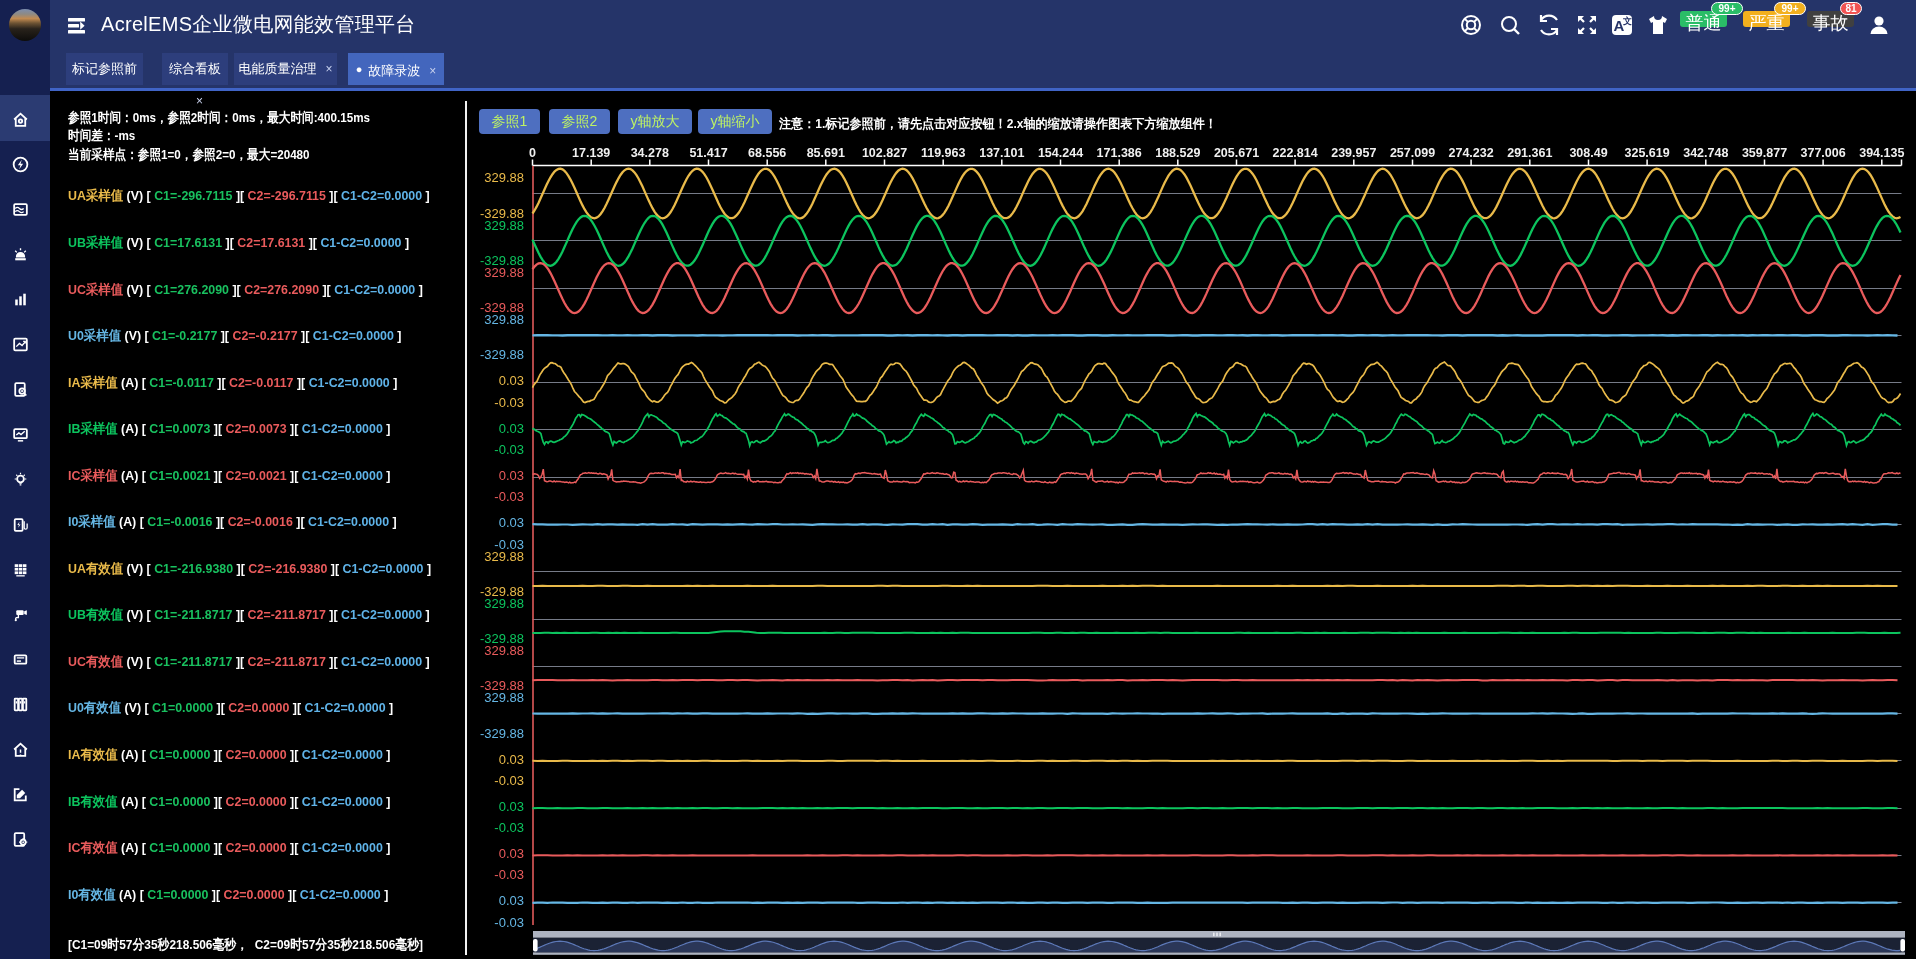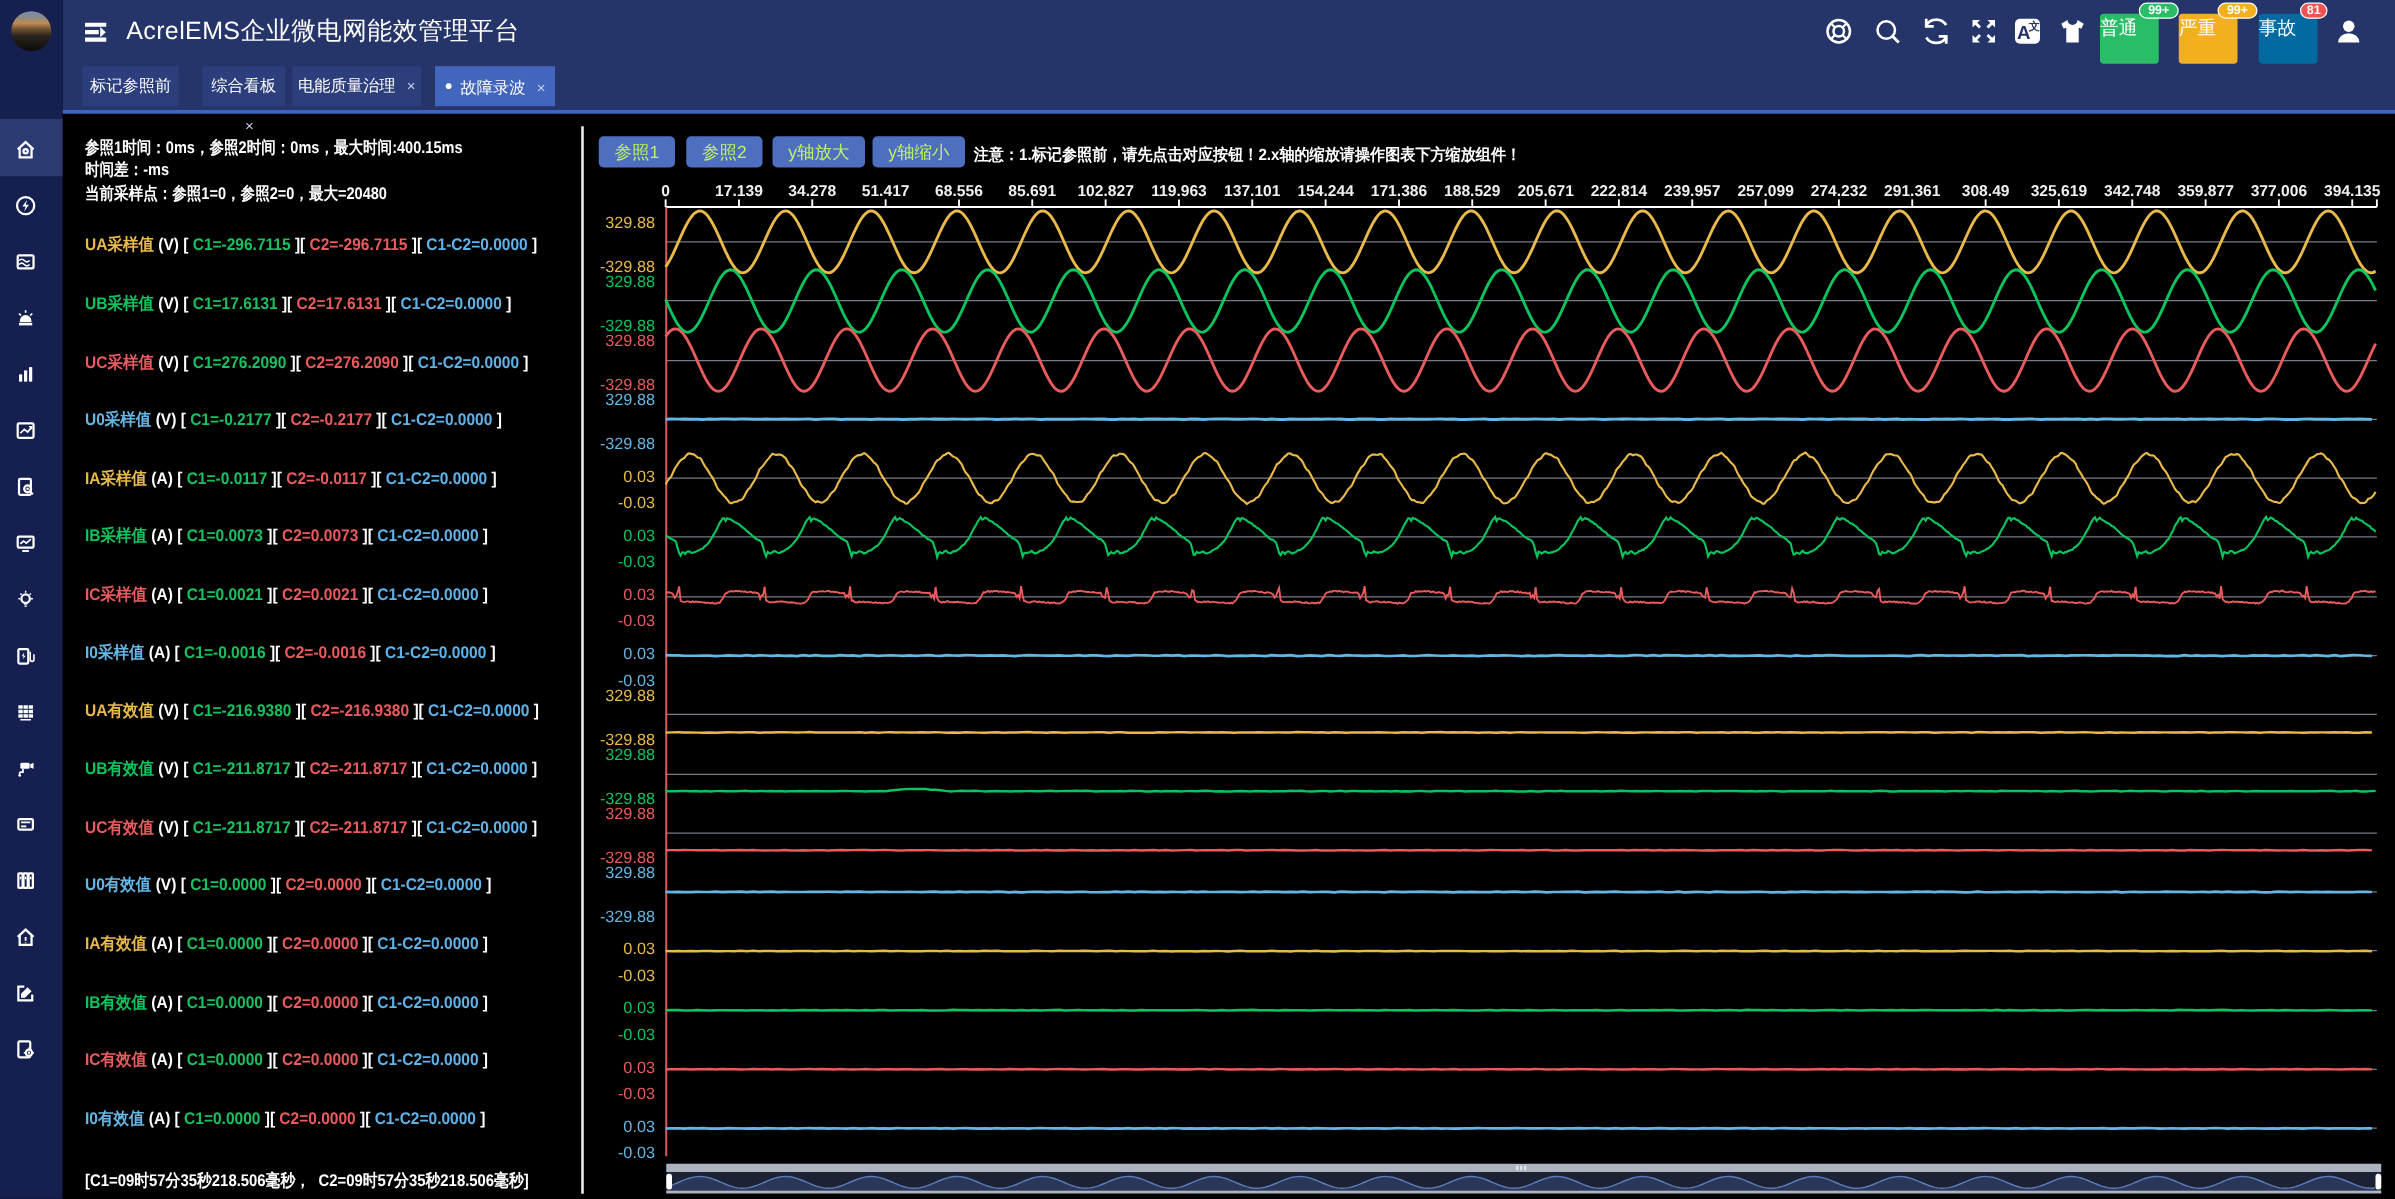--- a/index.html
+++ b/index.html
@@ -10,22 +10,22 @@
 #avatar { position:absolute; left:9px; top:9px; width:32px; height:32px; border-radius:50%;
   background: linear-gradient(180deg,#7c8dae 0%,#8e8a84 16%,#c28a50 30%,#6e5434 44%,#28221b 62%,#0d0c0a 100%); }
 #actitem { position:absolute; left:0; top:95px; width:50px; height:46px; background:#2b3b72; }
 .sic { position:absolute; left:11px; }
 #header { position:absolute; left:50px; top:0; width:1866px; height:89px; background:#253469; }
 #blueline { position:absolute; left:50px; top:88px; width:1866px; height:3px; background:#4064c6; }
 #title { position:absolute; left:101px; top:11px; font-size:20px; color:#fff; letter-spacing:0.3px; font-weight:500;}
 .tab { position:absolute; top:53px; height:32px; background:#2d3e7c; color:#fff; font-size:13px;
   line-height:32px; text-align:center; }
 .tab .x { font-size:12px; color:#c9d2ee; margin-left:9px; }
-.badge { position:absolute; top:11px; width:47px; height:40px; border-radius:3px; color:#fff;
-  font-size:15px; line-height:24px; text-align:left; }
+.badge { position:absolute; top:11px; width:47px; height:16px; border-radius:3px; color:#fff;
+  font-size:18px; line-height:24px; text-align:center; }
 .pill { position:absolute; top:2px; width:32px; height:13px; border-radius:7px; border:1.5px solid #fff;
   color:#fff; font-size:10px; line-height:11px; text-align:center; font-weight:bold; }
 #lp { position:absolute; left:50px; top:0; width:416px; height:959px; }
 .info { position:absolute; left:18px; color:#fff; font-size:13.5px; font-weight:bold; white-space:nowrap; transform:scaleX(0.862); transform-origin:left center; }
 .row { position:absolute; left:18px; font-size:13.5px; font-weight:bold; white-space:nowrap; transform:scaleX(0.919); transform-origin:left center; }
 .row .w { color:#fff; } .row .g { color:#19c05f; } .row .r { color:#e95b5c; } .row .b { color:#5fb3e8; }
 #divider { position:absolute; left:465px; top:101px; width:2px; height:854px; background:#f2f2f2; }
 .btn { position:absolute; top:109px; height:25px; background:#4e6fc0; border-radius:4px; color:#bef264;
   font-size:14px; line-height:25px; text-align:center; }
 #note2 { position:absolute; left:779px; top:115px; color:#fff; font-size:13px; font-weight:bold; white-space:nowrap; transform:scaleX(0.93); transform-origin:left center; }
@@ -329,21 +329,21 @@
   </svg>
 <svg style="position:absolute;left:1866px;top:12px" width="26" height="26" viewBox="0 0 26 26" fill="none" stroke="#fff" stroke-width="2">
     <circle cx="13" cy="9" r="4.6" fill="#fff" stroke="none"></circle>
     <path d="M4.5 22 a8.5 7.5 0 0 1 17 0 Z" fill="#fff" stroke="none"></path>
   </svg>
 
 <div class="badge" style="left:1680px;background:#2abd67">普通</div>
 <div class="pill" style="left:1711px;background:#2abd67">99+</div>
 <div class="badge" style="left:1743px;background:#f2b01e">严重</div>
 <div class="pill" style="left:1774px;background:#f2b01e">99+</div>
-<div class="badge" style="left:1807px;background:#0369a1">事故</div>
+<div class="badge" style="left:1807px;background:#404040">事故</div>
 <div class="pill" style="left:1840px;width:22px;background:#f25352">81</div>
 
 <div class="tab" style="left:66px;width:77px">标记参照前</div>
 <div class="tab" style="left:162px;width:66px">综合看板<span class="x">×</span></div>
 <div class="tab" style="left:234px;width:103px">电能质量治理<span class="x">×</span></div>
 <div class="tab" style="left:348px;width:96px;background:#4366bd"><span style="font-size:11px;vertical-align:2px;margin-right:6px">●</span>故障录波<span class="x">×</span></div>
 <div class="btn" style="left:479px;width:61px">参照1</div>
 <div class="btn" style="left:549px;width:61px">参照2</div>
 <div class="btn" style="left:618px;width:74px">y轴放大</div>
 <div class="btn" style="left:698px;width:74px">y轴缩小</div>

